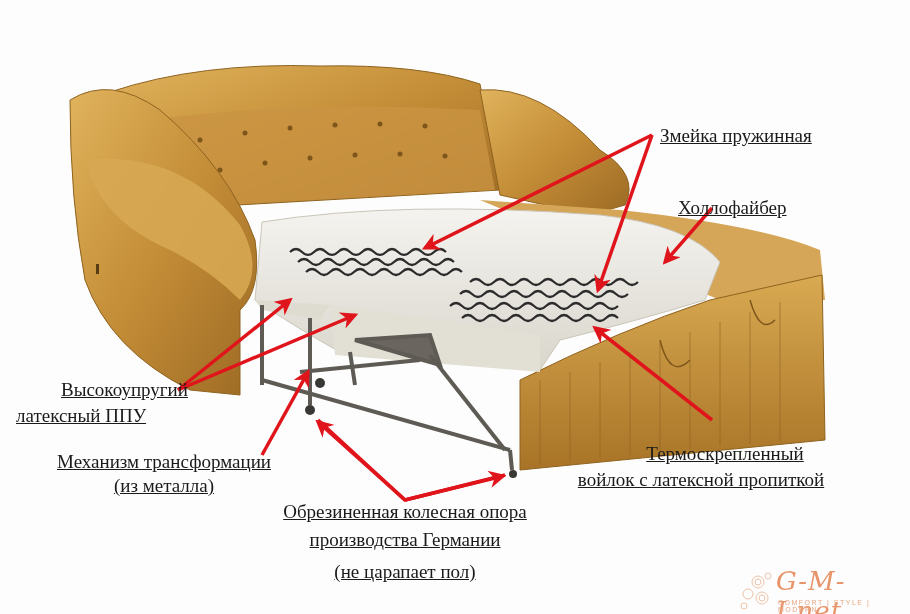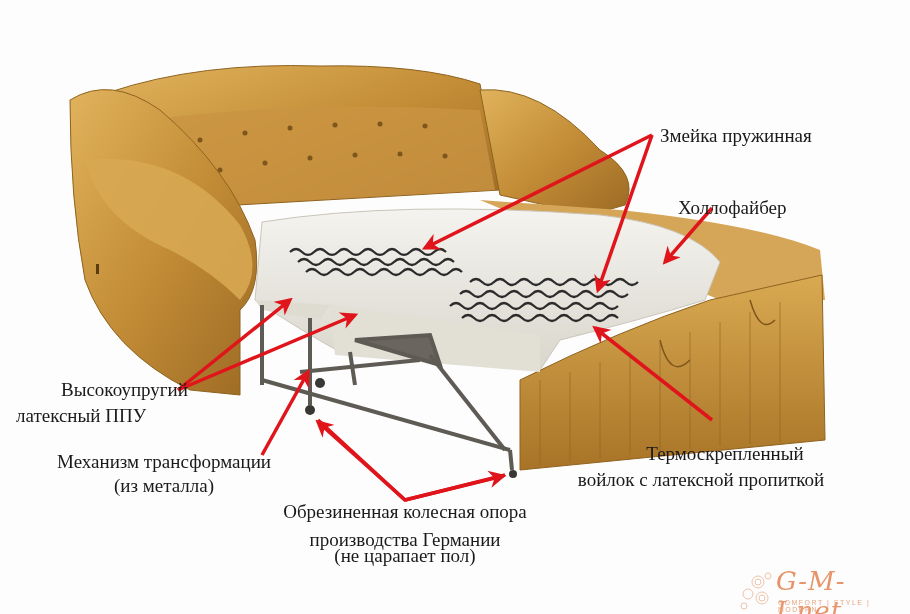--- a/index.html
+++ b/index.html
@@ -1,19 +1,19 @@
 <!DOCTYPE html>
 <html><head>
 <meta charset="utf-8">
 <style>
   html, body { margin:0; padding:0; background:#ffffff; }
   #stage { position:relative; width:910px; height:614px; overflow:hidden; background:#fdfdfd;
     font-family:"Liberation Serif","DejaVu Serif",serif; color:#1a1a1a; }
   svg.art { position:absolute; left:0; top:0; }
-  .label { position:absolute; font-size:19px; line-height:23px; white-space:nowrap; }
+  .label { position:absolute; font-size:19px; line-height:23px; white-space:nowrap;text-decoration:underline; }
   .label.center { text-align:center; }
   .label.left { text-align:left; }
   .wm { position:absolute; left:736px; top:566px; width:170px; height:46px; }
   .wm-title { position:absolute; left:40px; top:0; font-family:"DejaVu Serif",serif; font-style:italic;
     font-size:26px; color:#e8946a; letter-spacing:1px; }
   .wm-sub { position:absolute; left:42px; top:33px; font-family:"Liberation Sans",sans-serif; font-size:7px;
     color:#e8a884; letter-spacing:1.5px; }
   .wm-orn { position:absolute; left:0; top:2px; width:38px; height:42px; }
 </style>
 </head>
@@ -142,21 +142,21 @@
   <div class="label left" style="left:16px;top:404px;">латексный ППУ</div>
 
   <div class="label center" style="left:30px;top:450px;width:268px;text-align:center;">Механизм трансформации</div>
   <div class="label center" style="left:30px;top:474px;width:268px;">(из металла)</div>
 
   <div class="label center" style="left:570px;top:442px;width:310px;">Термоскрепленный</div>
   <div class="label center" style="left:546px;top:468px;width:310px;text-align:center;">войлок с латексной пропиткой</div>
 
   <div class="label center" style="left:250px;top:500px;width:310px;">Обрезиненная колесная опора</div>
   <div class="label center" style="left:250px;top:528px;width:310px;">производства Германии</div>
-  <div class="label center" style="left:250px;top:544px;width:310px;">(не царапает пол)</div>
+  <div class="label center" style="left:250px;top:560px;width:310px;">(не царапает пол)</div>
 
   <div class="wm">
     <svg class="wm-orn" viewBox="0 0 38 42">
       <g fill="none" stroke="#efc3a8" stroke-width="1">
         <circle cx="22" cy="14" r="6"></circle>
           <circle cx="22" cy="14" r="3"></circle>
         <circle cx="12" cy="26" r="5"></circle>
           <circle cx="26" cy="30" r="6"></circle>
           <circle cx="26" cy="30" r="3"></circle>
         <circle cx="8" cy="38" r="3"></circle>

